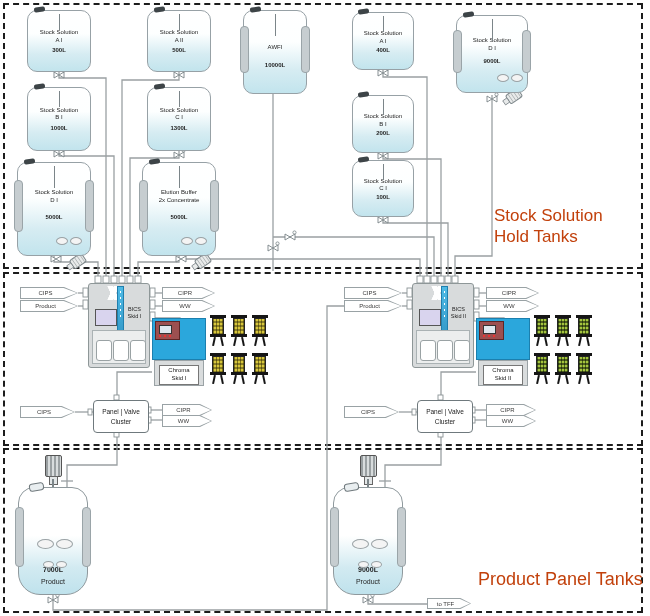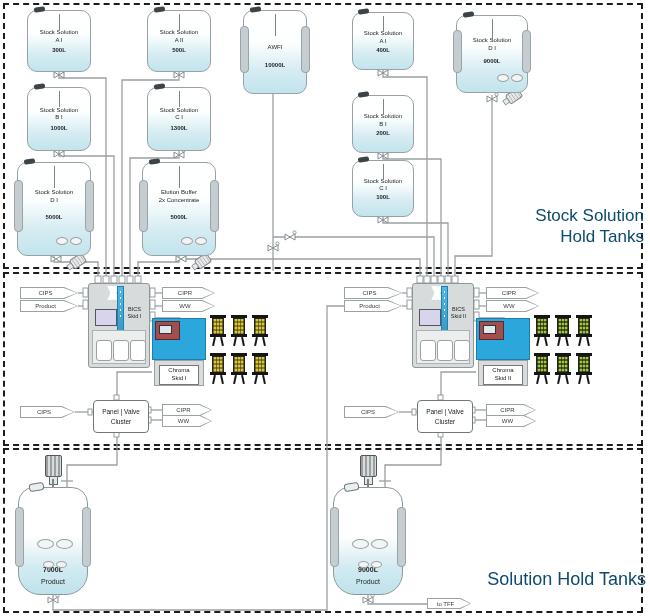--- a/index.html
+++ b/index.html
@@ -99,21 +99,21 @@
   .legs{position:absolute;left:1px;right:1px;top:22px;height:9px;}
   .legs::before,.legs::after{content:"";position:absolute;top:0;width:2px;height:9px;background:#151515;}
   .legs::before{left:2px;transform:rotate(12deg);}
   .legs::after{right:2px;transform:rotate(-12deg);}
 
   
   .panel{position:absolute;width:56px;height:33px;background:#fff;border:1.5px solid #6f797d;border-radius:4px;
         display:flex;align-items:center;justify-content:center;text-align:center;font-size:6.5px;
         line-height:1.4;white-space:pre-line;z-index:2;color:#222;box-sizing:border-box;}
 
-  .sec-label{position:absolute;font-size:17px;color:#0c4a6e;text-align:right;line-height:1.25;
+  .sec-label{position:absolute;font-size:17px;color:#c2410c;text-align:left;line-height:1.25;
         white-space:pre-line;z-index:2;}
 </style>
 </head>
 <body>
 
 <div class="stage">
 
   <div class="section" id="sec1"></div>
   <div class="section" id="sec2"></div>
   <div class="section" id="sec3"></div>
@@ -516,15 +516,15 @@
       </div>
     <div class="pv">9000L</div>
     <div class="pl">Product</div>
   </div>
 
   <div class="flag" style="left:427px;top:598px;width:44px;height:11px">
     <span class="fo"></span>
       <span class="fi"></span>
     <span class="ft">to TFF</span>
   </div>
-  <div class="sec-label" style="left:478px;top:568px;width:168px;font-size:18px;white-space:normal">Solution Hold Tanks</div>
+  <div class="sec-label" style="left:478px;top:568px;width:168px;font-size:18px;white-space:normal">Product Panel Tanks</div>
 
 </div>
 
 </body></html>

